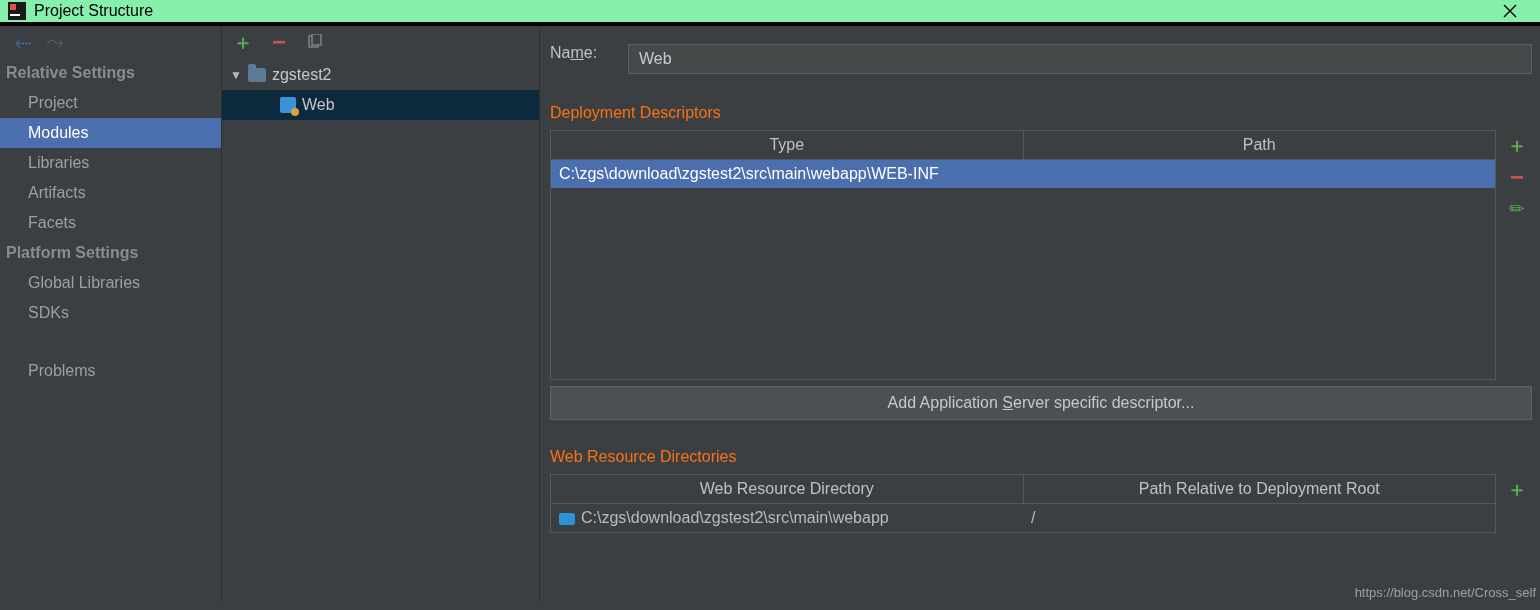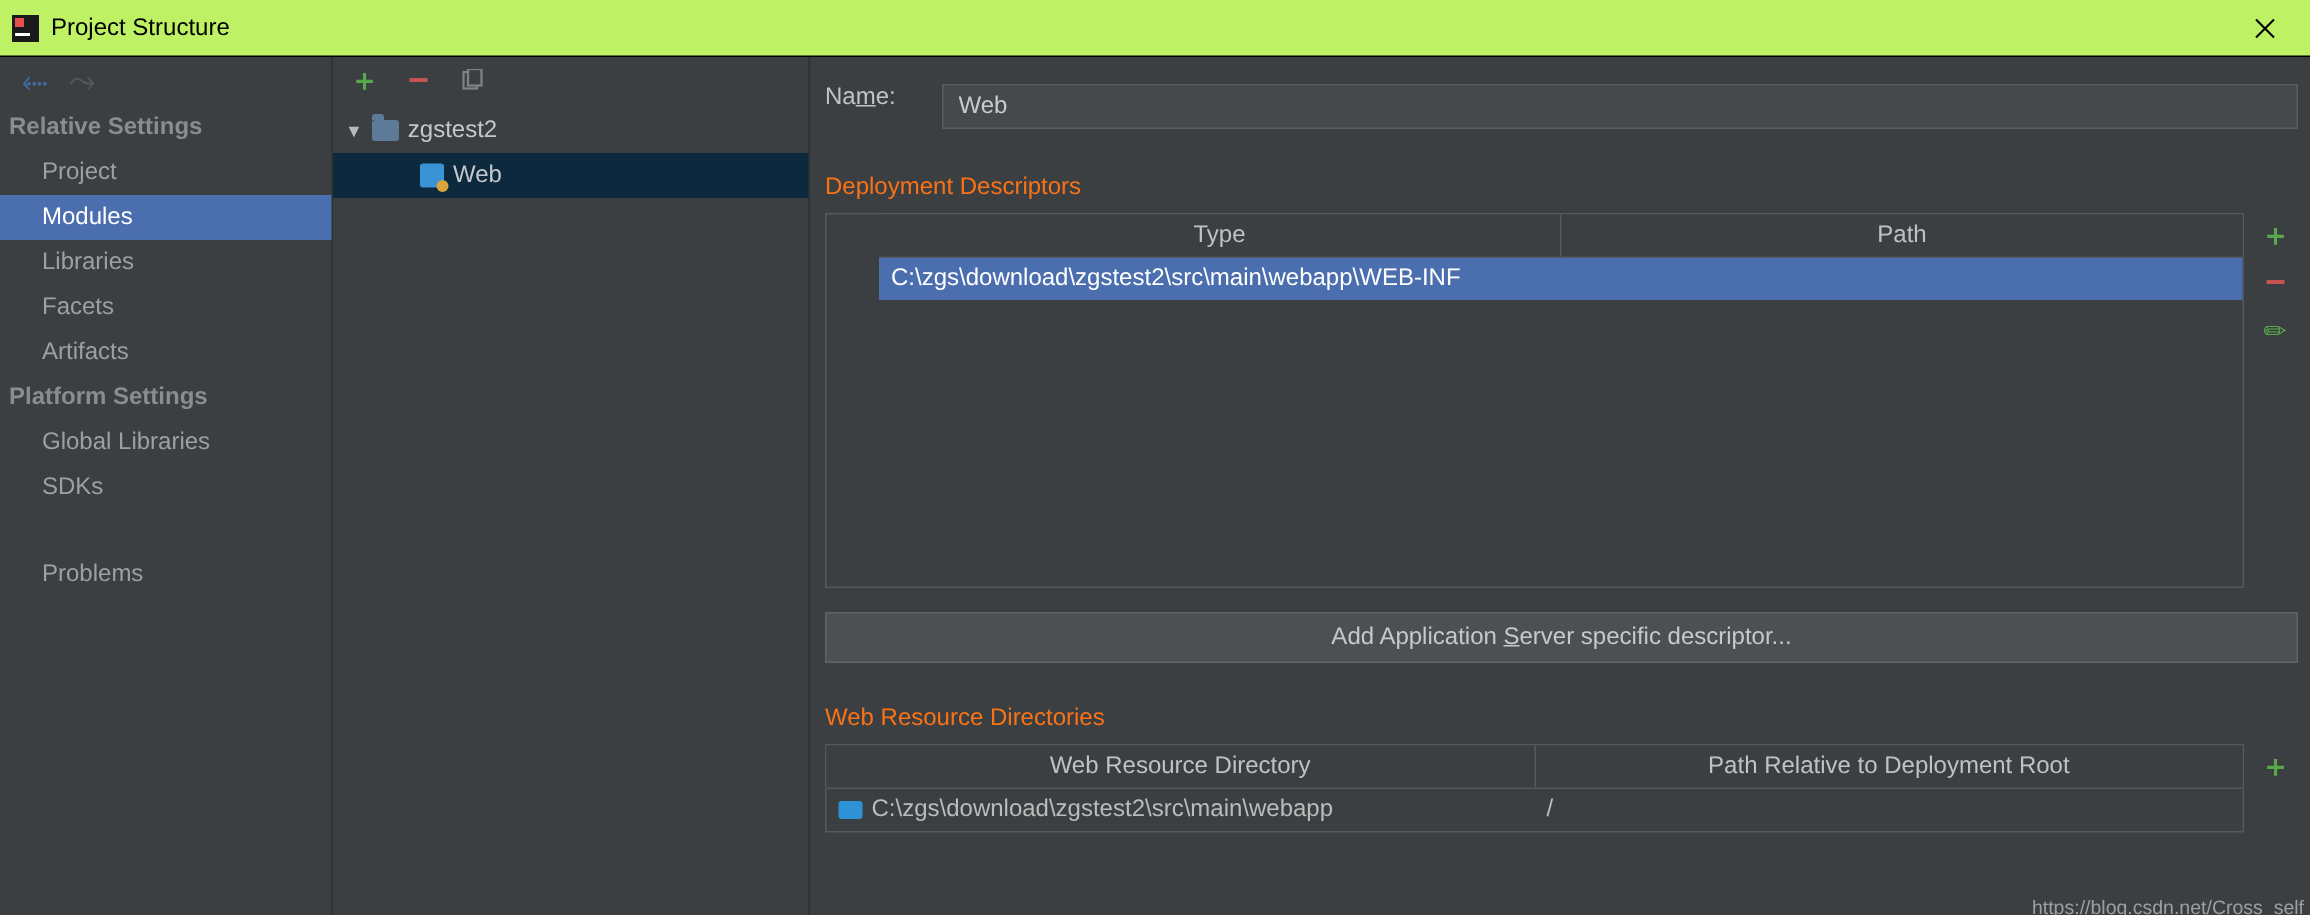--- a/index.html
+++ b/index.html
@@ -9,27 +9,27 @@
     background: #3c3f41;
     color: #bbbbbb;
     width: 1540px;
     height: 610px;
     overflow: hidden;
     position: relative;
   }
 
   
   .titlebar {
-    height: 38px;
-    background: #bef264;
+    height: 26px;
+    background: #86efac;
     color: #000000;
     display: flex;
     align-items: center;
     padding: 0 8px;
-    border-bottom: 1px solid #000000;
+    border-bottom: 4px solid #000000;
   }
   .titlebar .app-icon {
     width: 18px; height: 18px;
     margin-right: 8px;
     display: flex; align-items:center; justify-content:center;
   }
   .titlebar .title { font-size: 16px; color:#000; }
   .titlebar .spacer { flex: 1; }
   .titlebar .win-btn { width: 44px; height: 28px; display:flex; align-items:center; justify-content:center; color:#000; }
 
@@ -179,38 +179,38 @@
     font-size:16px;
     white-space:nowrap;
     overflow:hidden;
     color:inherit;
   }
 
   .desc-area {
     display:flex;
     gap:6px;
   }
-  .desc-area .table { flex:1; height: 250px; padding-left: 35px; }
+  .desc-area .table { flex:1; height: 250px; }
   .side-buttons {
     width:30px;
     display:flex; flex-direction:column;
     gap:14px;
     padding-top:6px;
     align-items:center;
   }
 
   .btn {
     display:inline-block;
     background:#4c5052;
     border:1px solid #5e6364;
     color:#c6c9cb;
     padding:7px 16px;
     font-size:16px;
     cursor:pointer;
-    margin-top:16px;
+    margin-top:6px;
     margin-bottom:18px;
   }
   .btn .u { text-decoration: underline; }
 
   .webres-area {
     display:flex; gap:6px;
   }
   .webres-area .table { flex:1; }
 
   
@@ -259,22 +259,22 @@
   <div class="left-panel">
     <div class="left-toolbar">
       <span class="glyph arrow-back">⬸</span>
       <span class="glyph arrow-fwd dim">⤳</span>
     </div>
 
     <div class="nav-group-title">Relative Settings</div>
     <div class="nav-item">Project</div>
     <div class="nav-item selected">Modules</div>
     <div class="nav-item">Libraries</div>
+    <div class="nav-item">Artifacts</div>
     <div class="nav-item">Facets</div>
-    <div class="nav-item">Artifacts</div>
 
     <div class="nav-group-title">Platform Settings</div>
     <div class="nav-item">Global Libraries</div>
     <div class="nav-item">SDKs</div>
 
     <div style="height:28px"></div>
     <div class="nav-item" style="padding-left:28px">Problems</div>
   </div>
 
   <div class="tree-panel">

